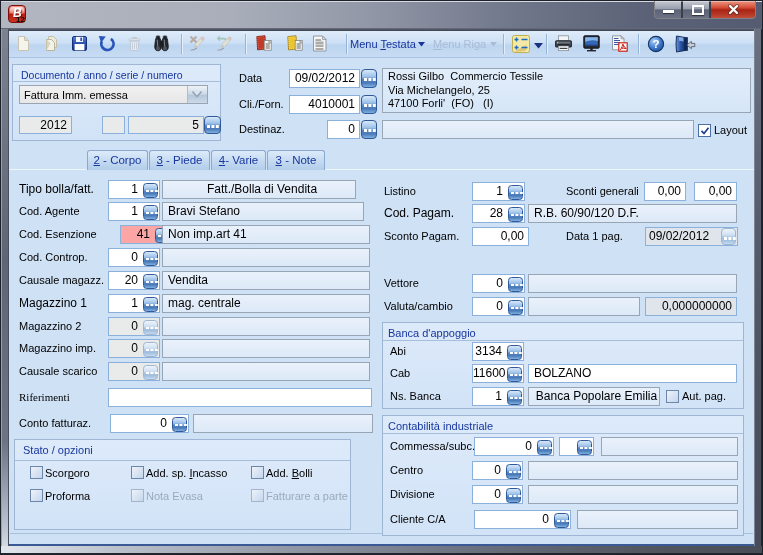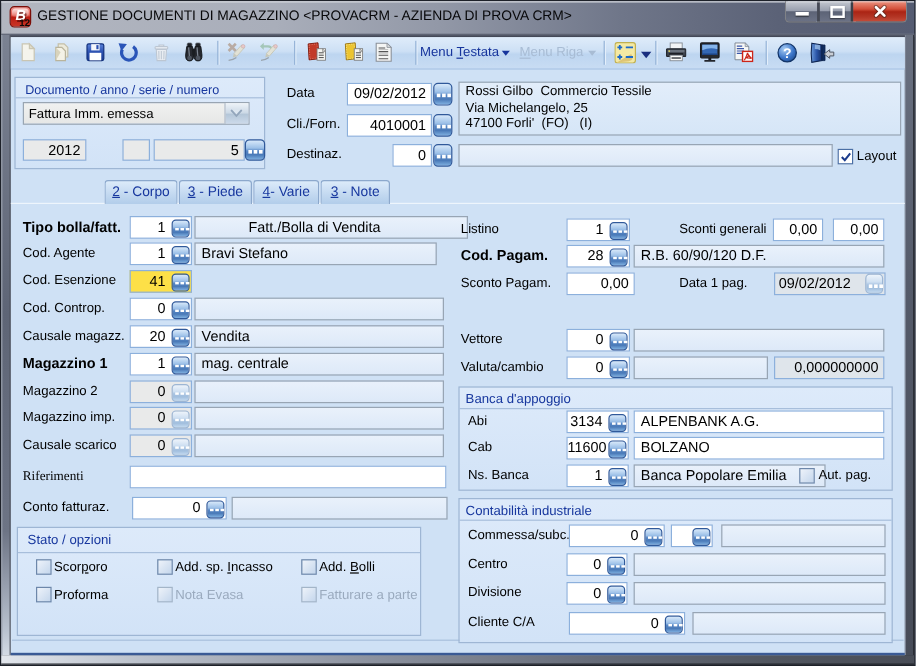--- a/index.html
+++ b/index.html
@@ -24,25 +24,25 @@
   #toolbar{position:absolute;left:0;top:0;width:745px;height:26px;
     background:linear-gradient(180deg,#dfecfa 0%,#cde0f5 45%,#bdd5f0 55%,#c8dcf3 100%);
     border-bottom:1px solid #a8c4e4;text-align:right;}
   .tsep{position:absolute;top:3px;width:1px;height:20px;background:#96b4d8;box-shadow:1px 0 0 #e4effb;}
   .ticon{position:absolute;top:4px;width:17px;height:17px;}
   
   #capbtns{position:absolute;left:653px;top:0;height:19px;}
   .cap{position:absolute;top:0;height:18px;border:1px solid #3c3f47;border-top:none;box-sizing:border-box;}
   
   .lbl{position:absolute;font-size:11px;color:#000;line-height:19px;white-space:pre;}
-  .b{font-weight:bold;font-size:12px;}
+  .b{font-weight:normal;font-size:12px;}
   .fld{position:absolute;box-sizing:border-box;height:19px;border:1px solid #8cb0dc;background:#fff;
     font-size:12px;line-height:17px;text-align:right;padding-right:4px;color:#000;white-space:pre;}
   .ro{background:#e9eaea;}
-  .yel{background:#fde047;}
+  .yel{background:#fca5a5;margin-left:12px;}
   .desc{position:absolute;box-sizing:border-box;height:19px;border:1px solid #98a5b4;
     background:linear-gradient(180deg,#e9f1fb,#dde9f8);font-size:12px;line-height:17px;text-align:left;
     padding-left:5px;color:#000;white-space:pre;}
   .nf{padding-right:21px;}
   .nf .btn3{right:1px;top:2px;left:auto;width:15px !important;height:14.5px;border-radius:3.5px;}
   .nf .btn3 i{top:5.6px;}
   .btn3{position:absolute;box-sizing:border-box;width:16px;height:19px;border:1px solid #30599a;border-radius:4px;
     background:linear-gradient(180deg,#d8e9fa 0%,#9cc0e8 40%,#5585c4 55%,#4a7ab8 75%,#7fb0e0 100%);}
   .btn3 i{position:absolute;left:2px;top:8px;width:2.6px;height:2.6px;background:#fff;
     box-shadow:4.4px 0 0 #fff,8.8px 0 0 #fff;}
@@ -68,21 +68,20 @@
 <body>
 <div id="win">
   <div id="titlebar">
     <div style="position:absolute;left:7px;top:4px;width:18px;height:18px;border-radius:4px;
       background:linear-gradient(180deg,#f2948c 0%,#e05448 42%,#bb1d12 52%,#c93527 100%);
       border:1px solid #7c0e08;box-sizing:border-box;">
       <div style="position:absolute;left:1px;top:1px;right:1px;height:7px;border-radius:3px 3px 2px 2px;background:linear-gradient(180deg,rgba(255,255,255,.75),rgba(255,255,255,.15));"></div>
       <div style="position:absolute;left:4px;top:0px;font-size:12px;font-weight:bold;font-style:italic;color:#fff;text-shadow:1px 1px 0 rgba(60,0,0,.55);">B</div>
       <div style="position:absolute;right:0px;bottom:-2px;font-size:8px;font-weight:bold;color:#0a0a0a;">12</div>
     </div>
-    <div style="position:absolute;left:30px;top:7px;font-size:11.5px;color:#08080a;letter-spacing:0px;">GESTIONE DOCUMENTI DI MAGAZZINO &lt;PROVACRM - AZIENDA DI PROVA CRM&gt;</div>
     <div id="capbtns">
       <div class="cap" style="left:0;width:28px;border-radius:0 0 0 4px;
         background:linear-gradient(180deg,#c4c8d0 0%,#999fae 46%,#5c6376 52%,#6b7286 100%);">
         <div style="position:absolute;left:8px;top:9px;width:11px;height:3px;background:#fff;box-shadow:0 1px 1px rgba(0,0,0,.55);"></div>
       </div>
       <div class="cap" style="left:28px;width:28px;
         background:linear-gradient(180deg,#c4c8d0 0%,#999fae 46%,#5c6376 52%,#6b7286 100%);">
         <div style="position:absolute;left:9px;top:4px;width:8px;height:6px;border:2px solid #fff;box-shadow:0 1px 1px rgba(0,0,0,.5);"></div>
       </div>
       <div class="cap" style="left:56px;width:46px;border-radius:0 0 4px 0;
@@ -306,28 +305,29 @@
   <div class="lbl" style="left:714px;top:121px;">Layout</div>
 
   <div style="position:absolute;left:9px;top:169px;width:745px;height:1px;background:#eef5fc;"></div>
   <div class="tab" style="left:87px;width:61px;">2 - Corpo</div>
   <div class="tab" style="left:149px;width:61px;">3 - Piede</div>
   <div class="tab" style="left:211px;width:55px;">4- Varie</div>
   <div class="tab" style="left:267px;width:58px;">3 - Note</div>
 
   <div class="lbl b" style="left:19px;top:180px;">Tipo bolla/fatt.</div>
   <div class="fld nf" style="left:108px;top:180px;width:52px;">1<div class="btn3"><i></i></div></div>
-  <div class="desc" style="left:162px;top:180px;width:228px;padding-left:44px;">Fatt./Bolla di Vendita</div>
+  <div class="desc" style="left:162px;top:180px;width:194px;padding-left:44px;">Fatt./Bolla di Vendita</div>
 
   <div class="lbl" style="left:19px;top:202px;">Cod. Agente</div>
   <div class="fld nf" style="left:108px;top:202px;width:52px;">1<div class="btn3"><i></i></div></div>
   <div class="desc" style="left:162px;top:202px;width:202px;">Bravi Stefano</div>
 
   <div class="lbl" style="left:19px;top:225px;">Cod. Esenzione</div>
   <div class="fld nf yel" style="left:108px;top:225px;width:52px;">41<div class="btn3"><i></i></div></div>
+  <div class="desc" style="left:162px;top:225px;width:208px;">Non imp.art 41</div>
 
   <div class="lbl" style="left:19px;top:248px;">Cod. Controp.</div>
   <div class="fld nf" style="left:108px;top:248px;width:52px;">0<div class="btn3"><i></i></div></div>
   <div class="desc" style="left:162px;top:248px;width:208px;"></div>
 
   <div class="lbl" style="left:19px;top:271px;">Causale magazz.</div>
   <div class="fld nf" style="left:108px;top:271px;width:52px;">20<div class="btn3"><i></i></div></div>
   <div class="desc" style="left:162px;top:271px;width:208px;">Vendita</div>
 
   <div class="lbl b" style="left:19px;top:294px;">Magazzino 1</div>
@@ -379,27 +379,26 @@
   <div class="fld nf" style="left:472px;top:297px;width:53px;">0<div class="btn3"><i></i></div></div>
   <div class="desc" style="left:528px;top:297px;width:112px;"></div>
   <div class="fld" style="left:645px;top:297px;width:92px;background:#dfe5eb;">0,000000000</div>
 
   <div class="grp" style="left:382px;top:322px;width:362px;height:87px;">
     <div class="gtitle" style="left:5px;">Banca d'appoggio</div>
     <div class="gline" style="top:17px"></div>
   </div>
   <div class="lbl" style="left:390px;top:342px;">Abi</div>
   <div class="fld nf" style="left:472px;top:342px;width:52px;">3134<div class="btn3"><i></i></div></div>
-  <div class="fld" style="left:528px;top:342px;width:209px;text-align:left;padding-left:5px;">ALPENBANK A.G.</div>
   <div class="lbl" style="left:390px;top:364px;text-align:right;">Cab</div>
   <div class="fld nf" style="left:472px;top:364px;width:52px;padding-right:18px;">11600<div class="btn3"><i></i></div></div>
   <div class="fld" style="left:528px;top:364px;width:209px;text-align:left;padding-left:5px;">BOLZANO</div>
   <div class="lbl" style="left:390px;top:387px;">Ns. Banca</div>
   <div class="fld nf" style="left:472px;top:387px;width:52px;">1<div class="btn3"><i></i></div></div>
-  <div class="desc" style="left:528px;top:387px;width:160px;">Banca Popolare Emilia</div>
+  <div class="desc" style="left:528px;top:387px;width:132px;text-align:center;">Banca Popolare Emilia</div>
   <div class="cb" style="left:666px;top:390px;"></div>
   <div class="lbl" style="left:682px;top:387px;">Aut. pag.</div>
 
   <div class="grp" style="left:382px;top:415px;width:362px;height:121px;">
     <div class="gtitle" style="left:5px;">Contabilità industriale</div>
     <div class="gline" style="top:17px"></div>
   </div>
   <div class="lbl" style="left:390px;top:437px;">Commessa/subc.</div>
   <div class="fld nf" style="left:474px;top:437px;width:80px;">0<div class="btn3"><i></i></div></div>
   <div class="fld nf" style="left:559px;top:437px;width:35px;"><div class="btn3"><i></i></div></div>

